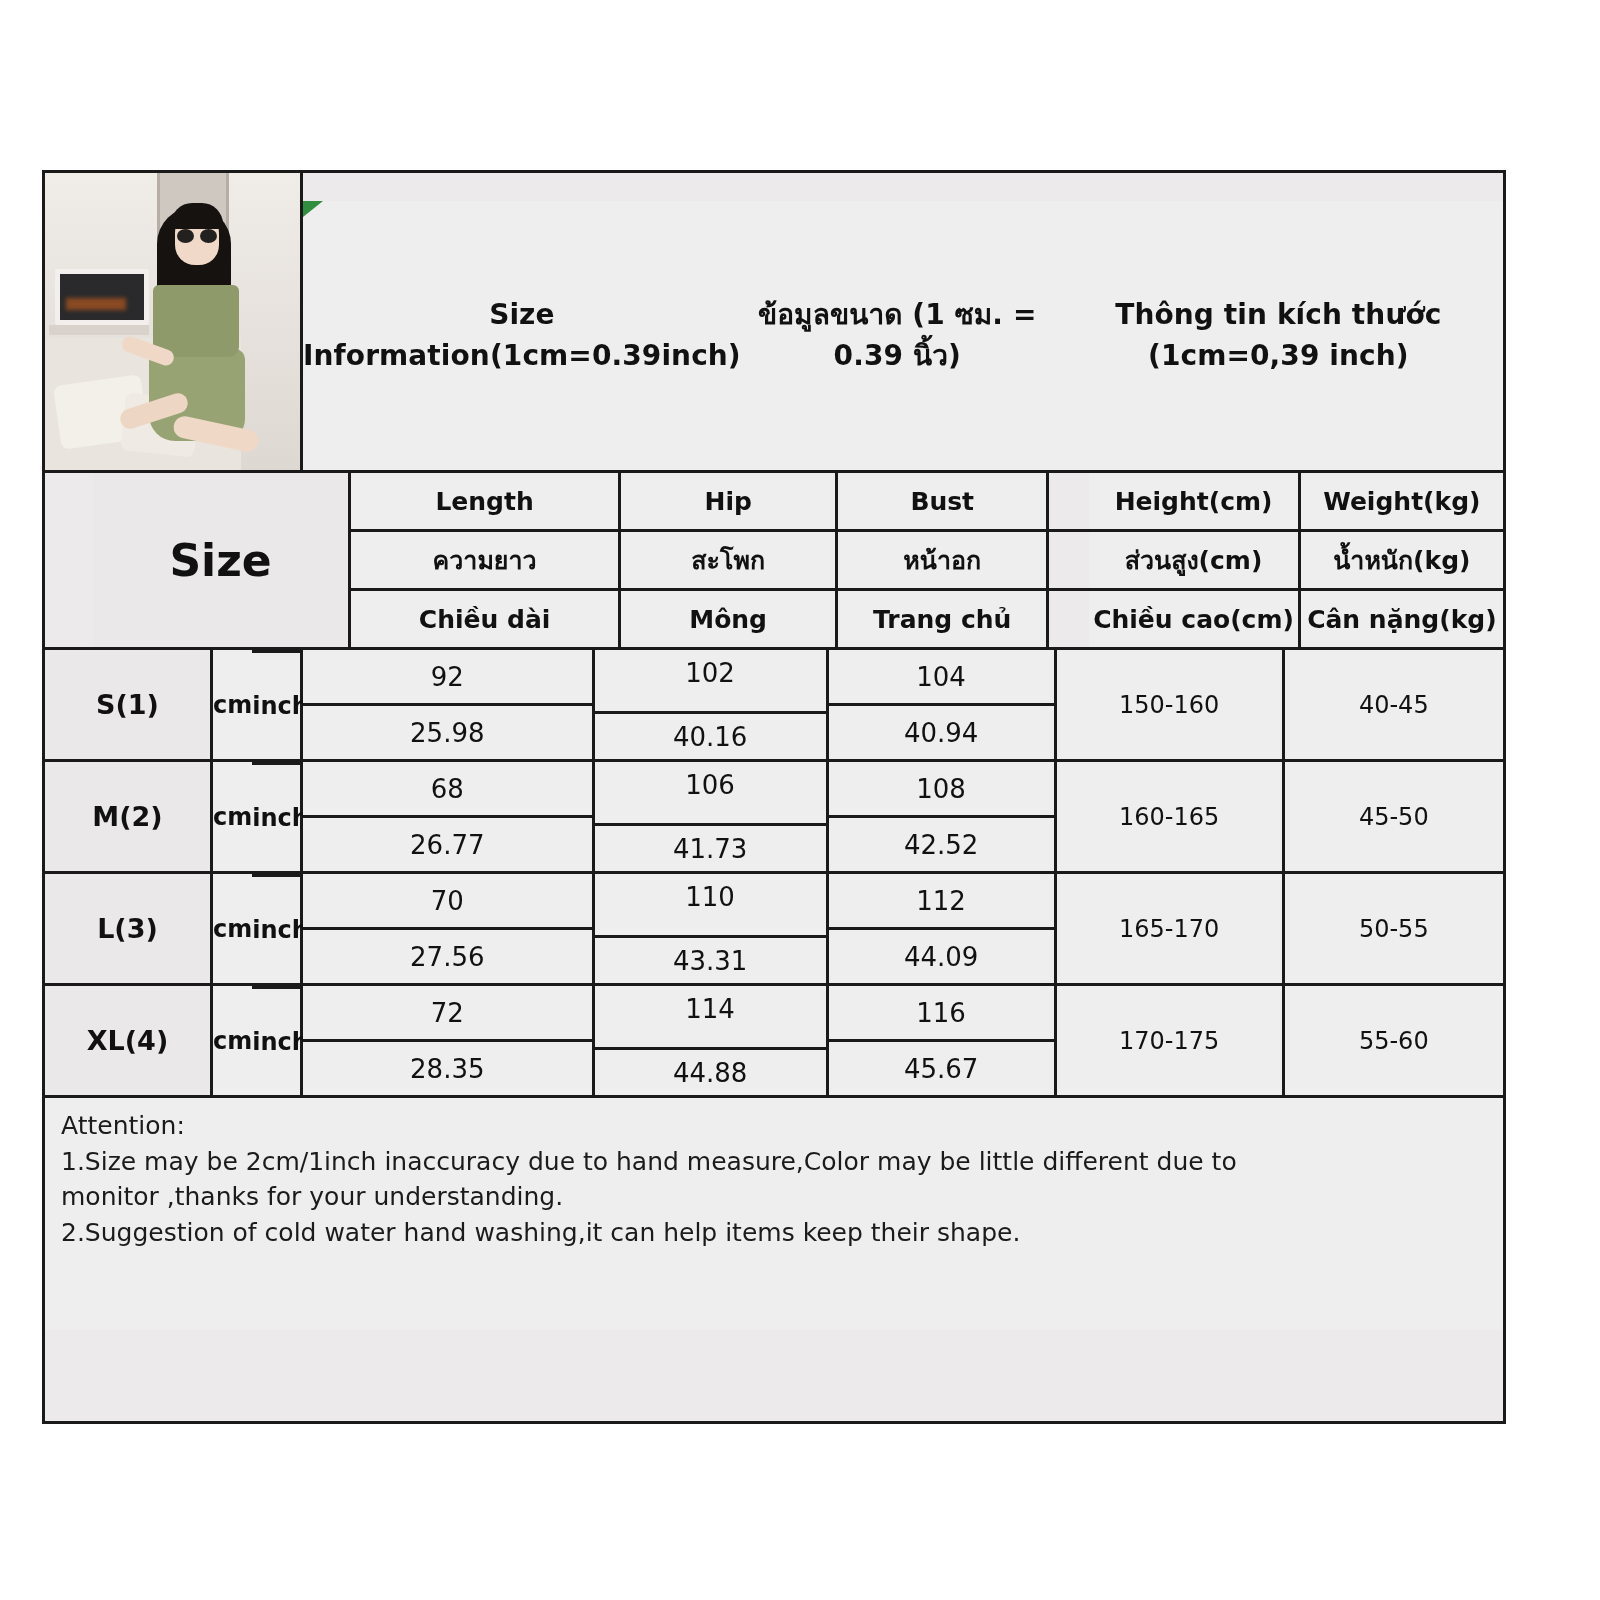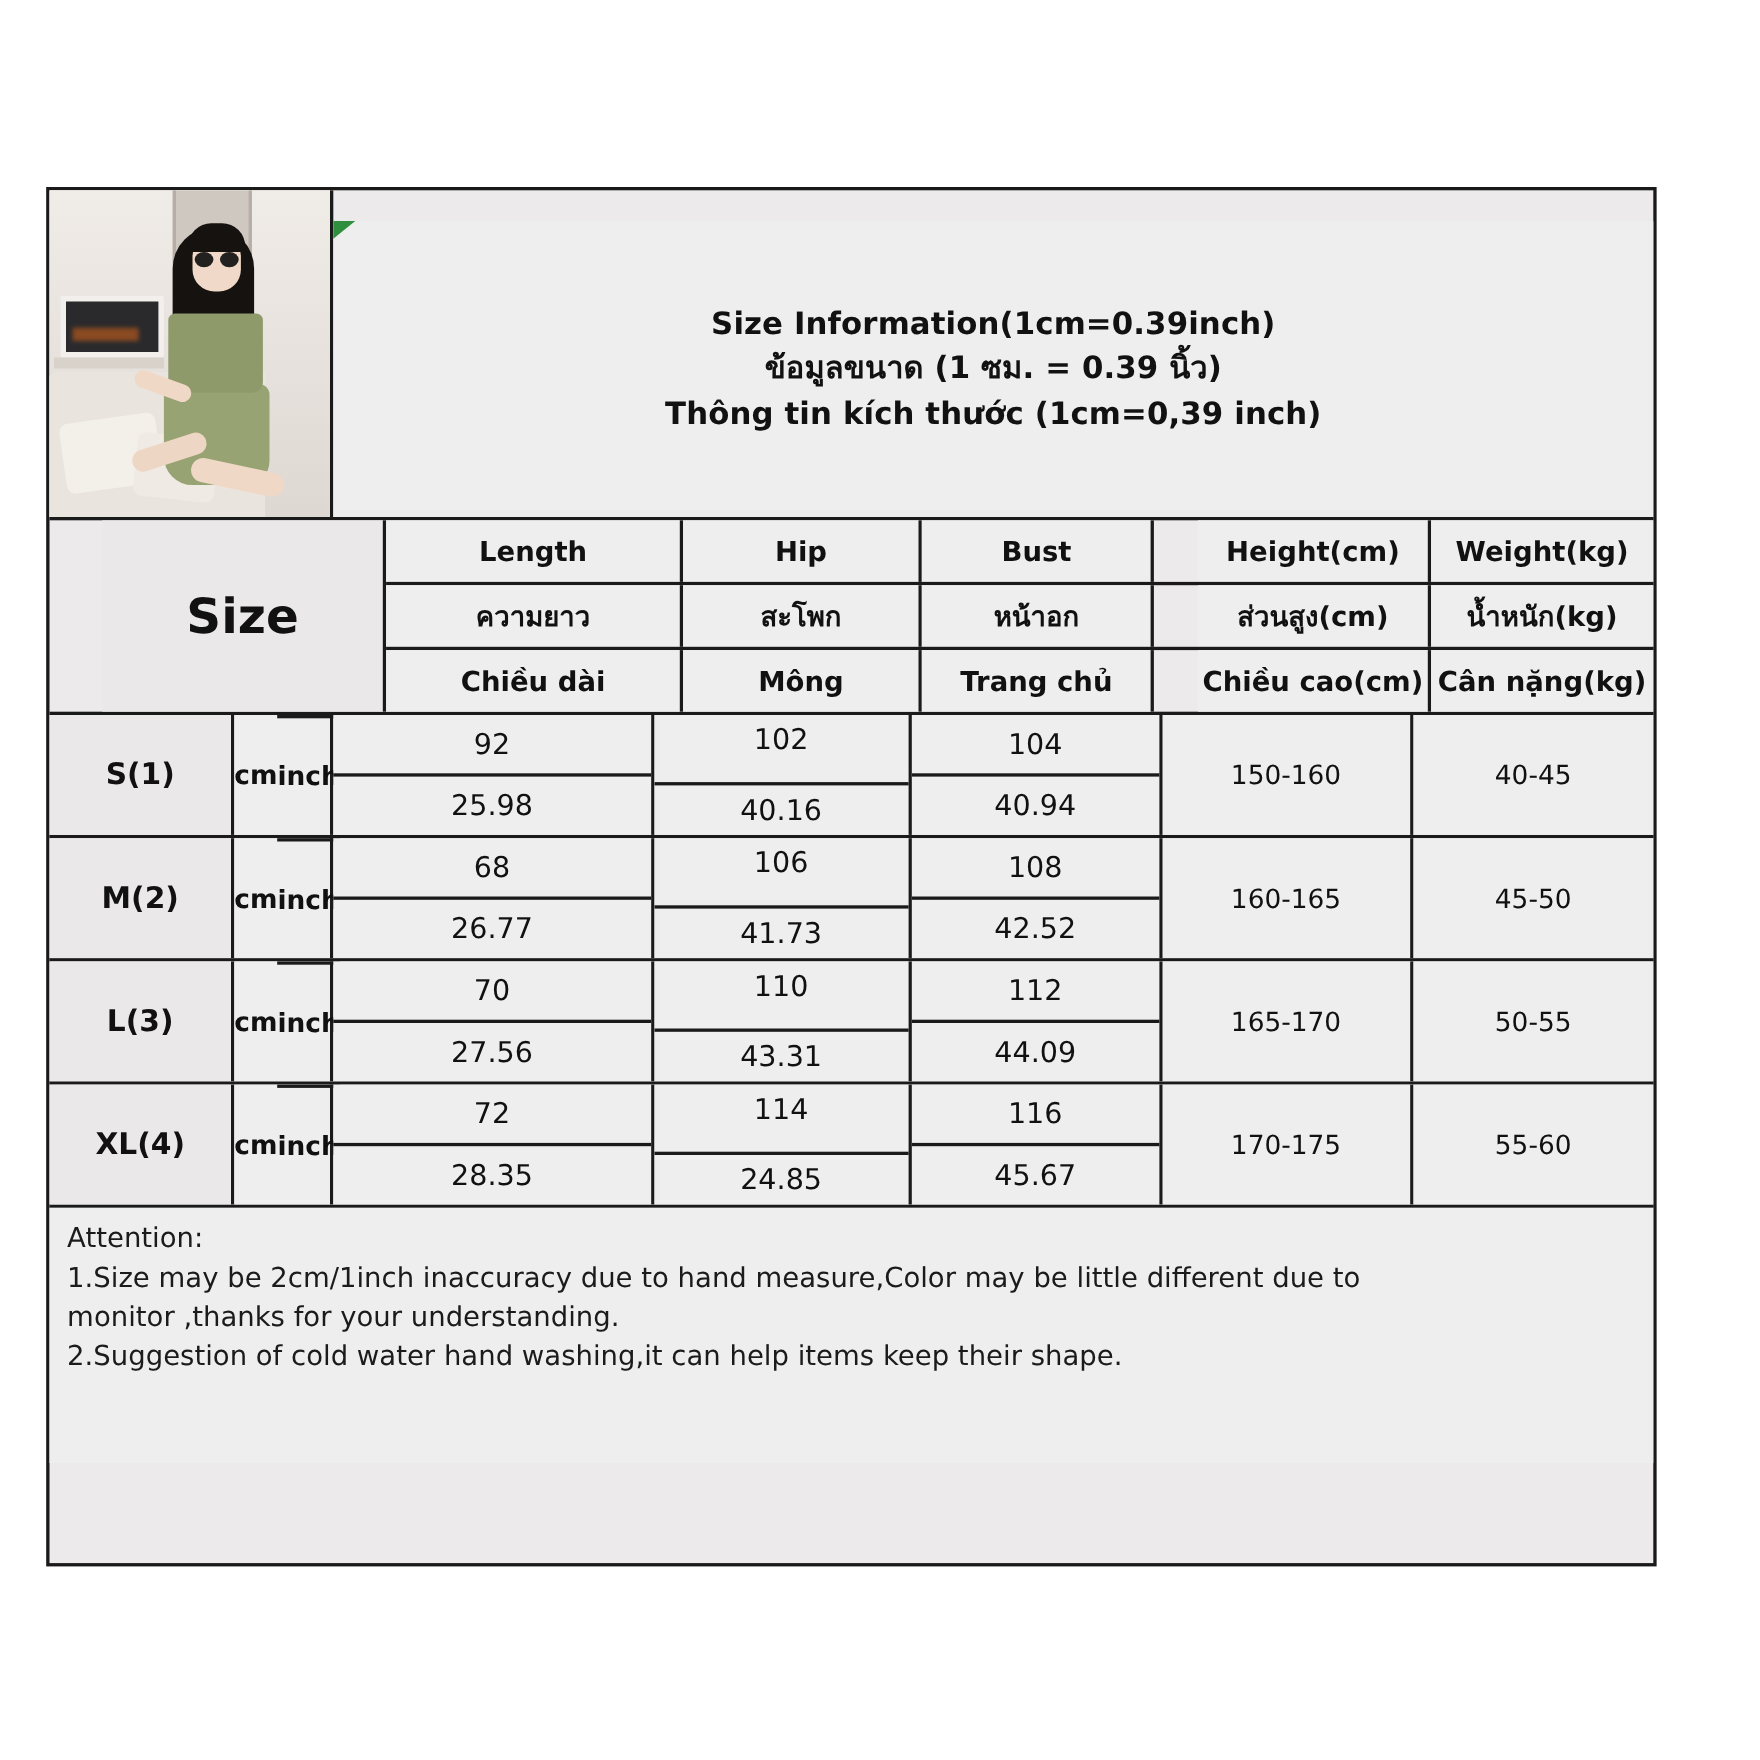--- a/index.html
+++ b/index.html
@@ -42,21 +42,21 @@
     border-right: 3px solid #1a1a1a;
     box-sizing: border-box;
     position: relative;
     overflow: hidden;
     background: #e8e6e3;
   }
   .title-cell {
     flex: 1;
     background: #efeeee;
     display: flex;
-    flex-direction: column;
+    flex-direction: row;
     align-items: center;
     justify-content: center;
     position: relative;
     margin-top: 28px;
   }
   .title-line {
     font-weight: bold;
     color: #111;
     font-size: 28px;
     line-height: 1.45;
@@ -461,21 +461,21 @@
           <div class="unit">cm</div>
           <div class="unit">inch</div>
         </div>
         <div class="measures">
           <div class="mgroup g-len">
             <div class="mcell">72</div>
             <div class="mcell">28.35</div>
           </div>
           <div class="mgroup g-hip">
             <div class="mcell">114</div>
-            <div class="mcell">24.85</div>
+            <div class="mcell">44.88</div>
           </div>
           <div class="mgroup g-bust">
             <div class="mcell">116</div>
             <div class="mcell">45.67</div>
           </div>
           <div class="span-cell g-hei">170-175</div>
           <div class="span-cell g-wei">55-60</div>
         </div>
       </div>
 

